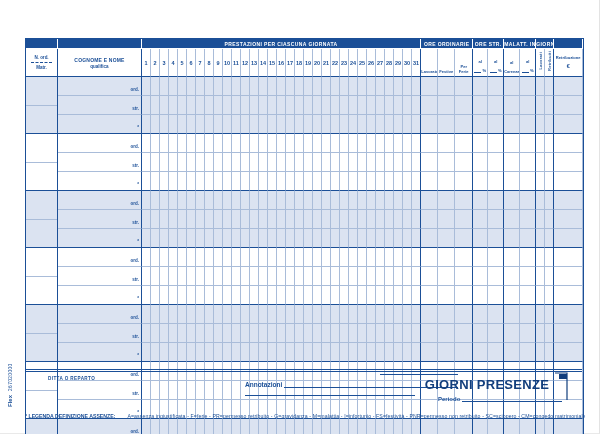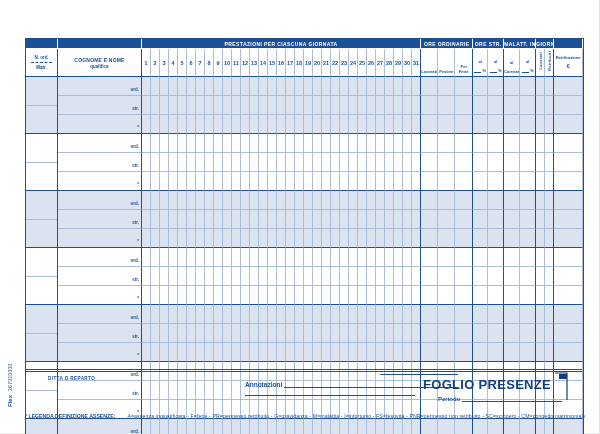--- a/index.html
+++ b/index.html
@@ -1058,21 +1058,21 @@
 
   <div class="ditta">DITTA O REPARTO</div>
 
   <div class="annot">
     <span class="lbl">Annotazioni</span>
     <span class="ln"></span>
   </div>
   <div class="annot2"></div>
 
   <div class="tline"></div>
-  <div class="ftitle">FOGLIO PRESENZE</div>
+  <div class="ftitle">GIORNI PRESENZE</div>
 
   <div class="periodo">
     <span class="lbl">Periodo</span>
     <span class="ln"></span>
   </div>
 
   <svg class="cmark" width="18" height="30" viewBox="0 0 18 30">
     <path d="M3 2 H15 V29" fill="none" stroke="#123e7c" stroke-width="1.2"></path>
     <path d="M15 3 L7 3 L7 8 L15 8 Z" fill="#123e7c"></path>
   </svg>

